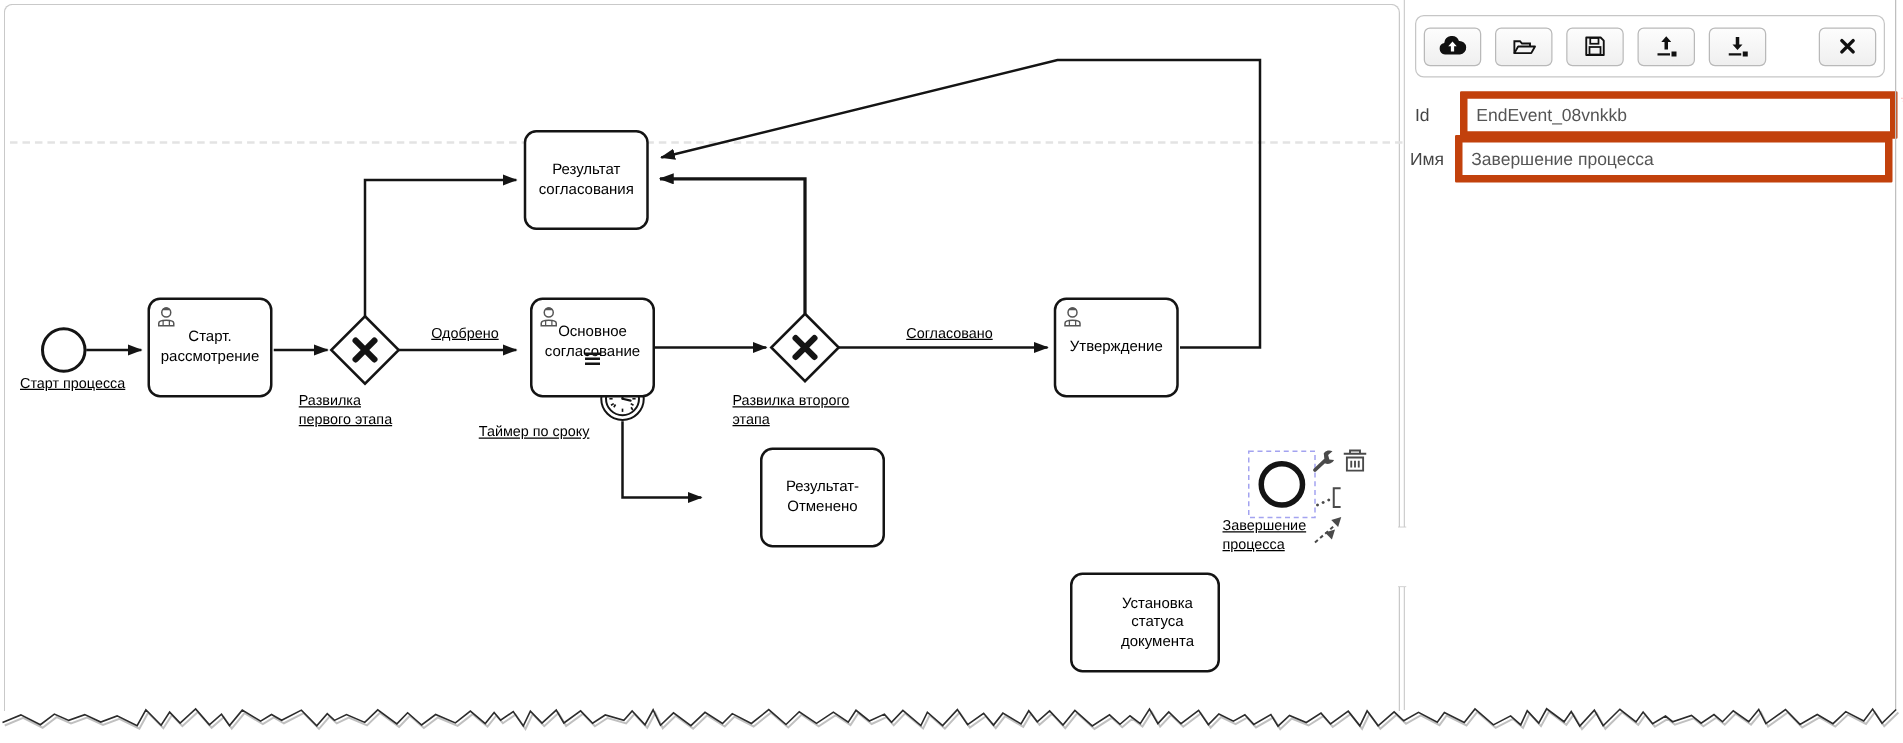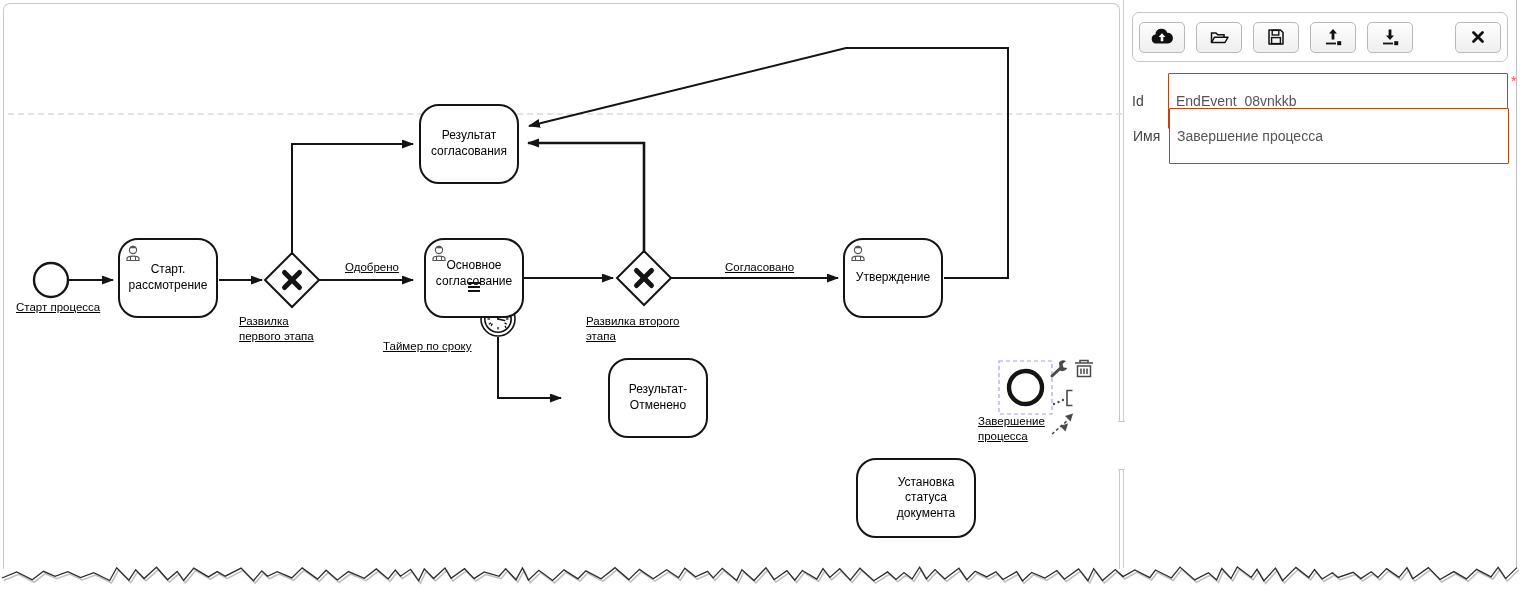--- a/index.html
+++ b/index.html
@@ -8,21 +8,21 @@
 
   
   #canvas{position:absolute;left:3px;top:3px;width:1115px;height:565px;
           background:#fff;border:1px solid #c9c9c9;border-bottom:none;
           border-radius:7px 7px 0 0;}
   #guide-dash{position:absolute;left:4px;top:109px;width:1114px;height:0;
           border-top:2px dashed #e3e3e3;}
   #diagram-svg{position:absolute;left:0;top:0;}
 
   .task{position:absolute;width:96px;height:76px;border:2px solid #141414;
-        border-radius:20px;background:#fff;display:flex;align-items:center;
+        border-radius:10px;background:#fff;display:flex;align-items:center;
         justify-content:center;text-align:center;font-size:12px;line-height:1.3;
         white-space:pre-line;box-sizing:content-box;}
   .task .usericon{position:absolute;left:4px;top:4px;}
   .seqmark{position:absolute;left:50%;bottom:6px;transform:translateX(-50%);
         width:12px;}
   .seqmark div{height:2px;background:#141414;margin:2px 0;}
 
   .dlabel{position:absolute;font-size:11.5px;
         white-space:pre-line;line-height:1.3;color:#000;text-decoration:underline;}
   .dlabel.nowrap{white-space:nowrap;}
@@ -41,23 +41,23 @@
         border:1px solid #c6c6c6;border-radius:7px;background:#fff;
         display:flex;align-items:center;padding:6px;}
   .tbtn{width:46px;height:31px;margin-right:11px;border:1px solid #b9b9b9;border-radius:5px;
         background:linear-gradient(#fdfdfd,#efefef);display:flex;align-items:center;
         justify-content:center;cursor:pointer;padding:0;}
   .tbtn:last-child{margin-right:0;}
   #close-btn{margin-left:auto;}
 
   .formrow{position:absolute;left:7px;width:378px;display:flex;align-items:center;}
   .formrow label{font-size:14px;color:#444;flex:0 0 36px;}
-  .formrow input{flex:0 0 324px;height:24px;border:1px solid #c2410c;border-radius:1px;
+  .formrow input{flex:0 0 324px;height:24px;border:6px solid #c2410c;border-radius:1px;
         font-family:"Liberation Sans",sans-serif;font-size:14px;color:#555;
-        padding:15px 7px;background:#fff;}
+        padding:1px 7px;background:#fff;}
   .req{color:#ff4d4f;font-size:14px;margin-left:3px;align-self:flex-start;}
 
   
   #torn{position:absolute;left:0;top:0;pointer-events:none;}
 </style>
 </head>
 <body>
 
 <div id="app">
 

